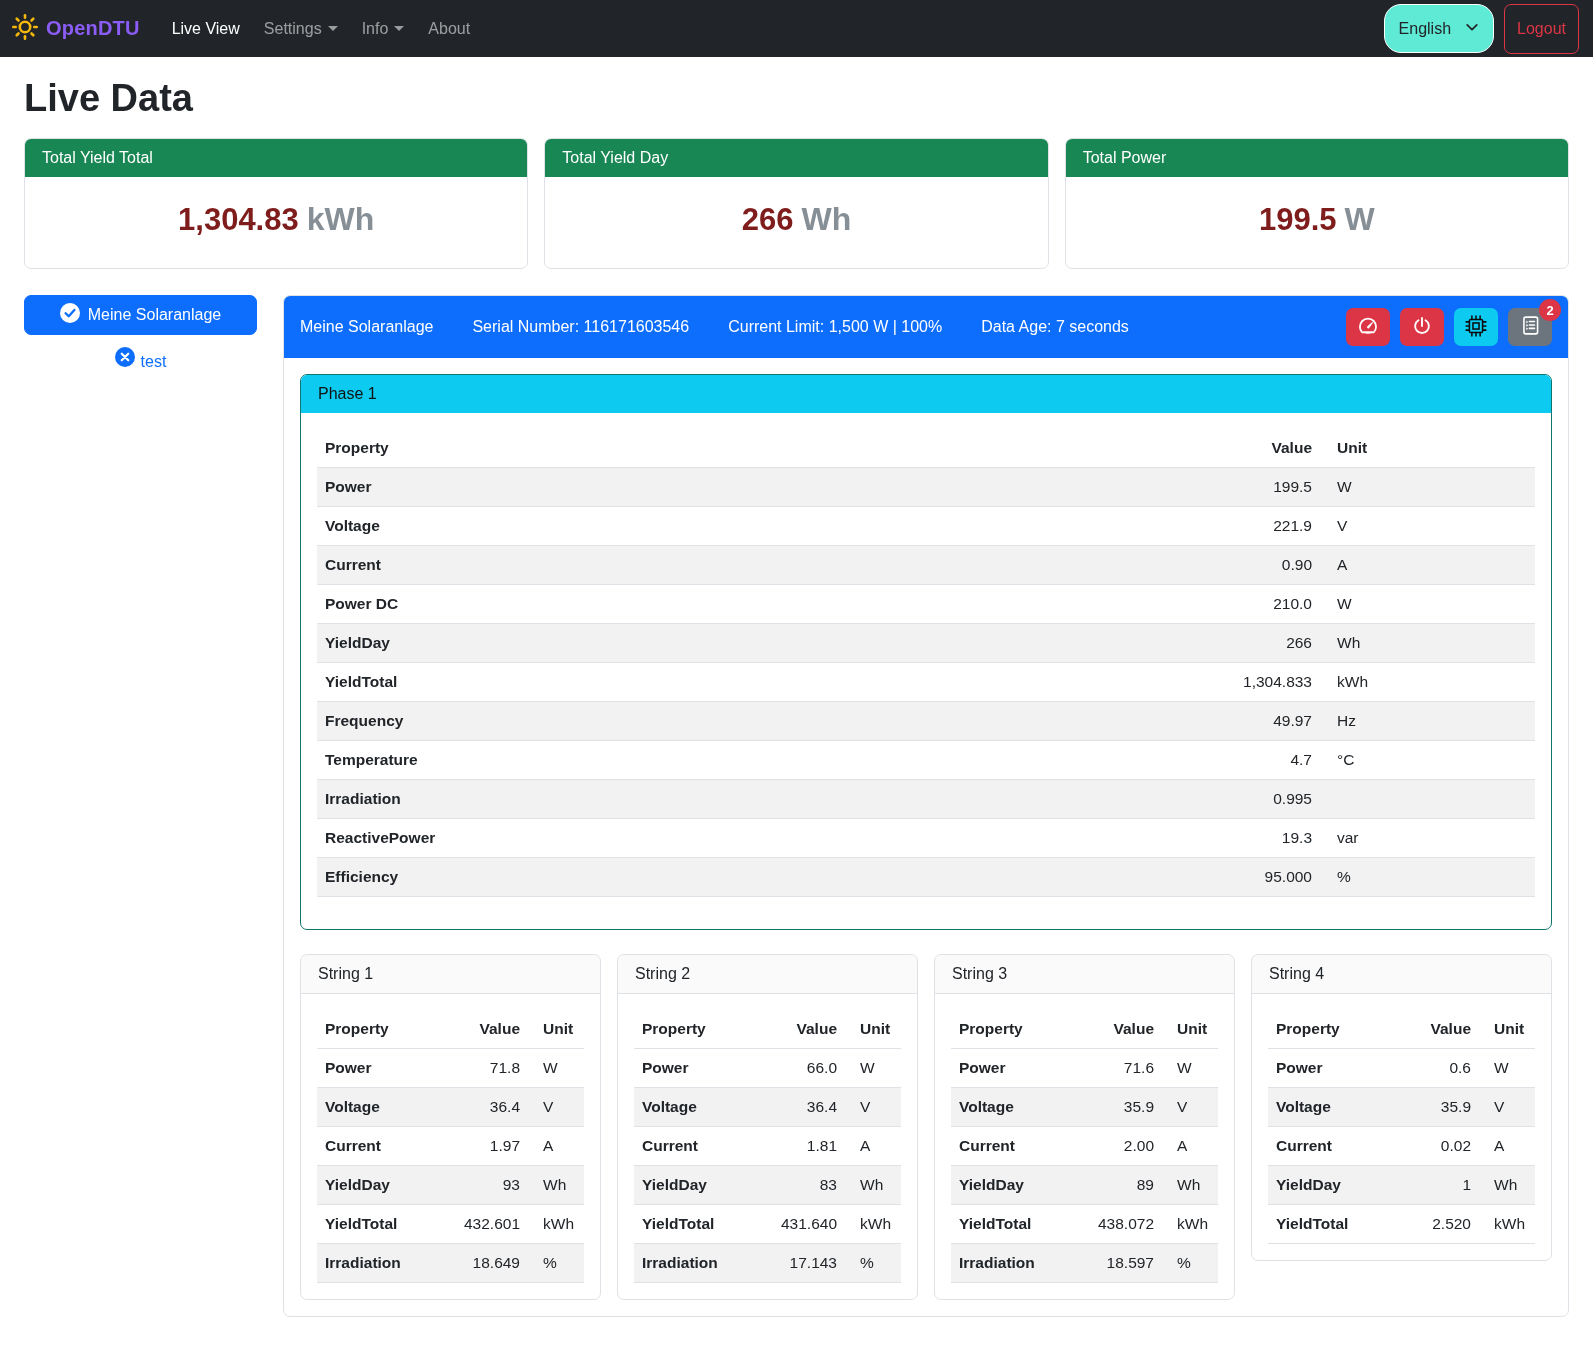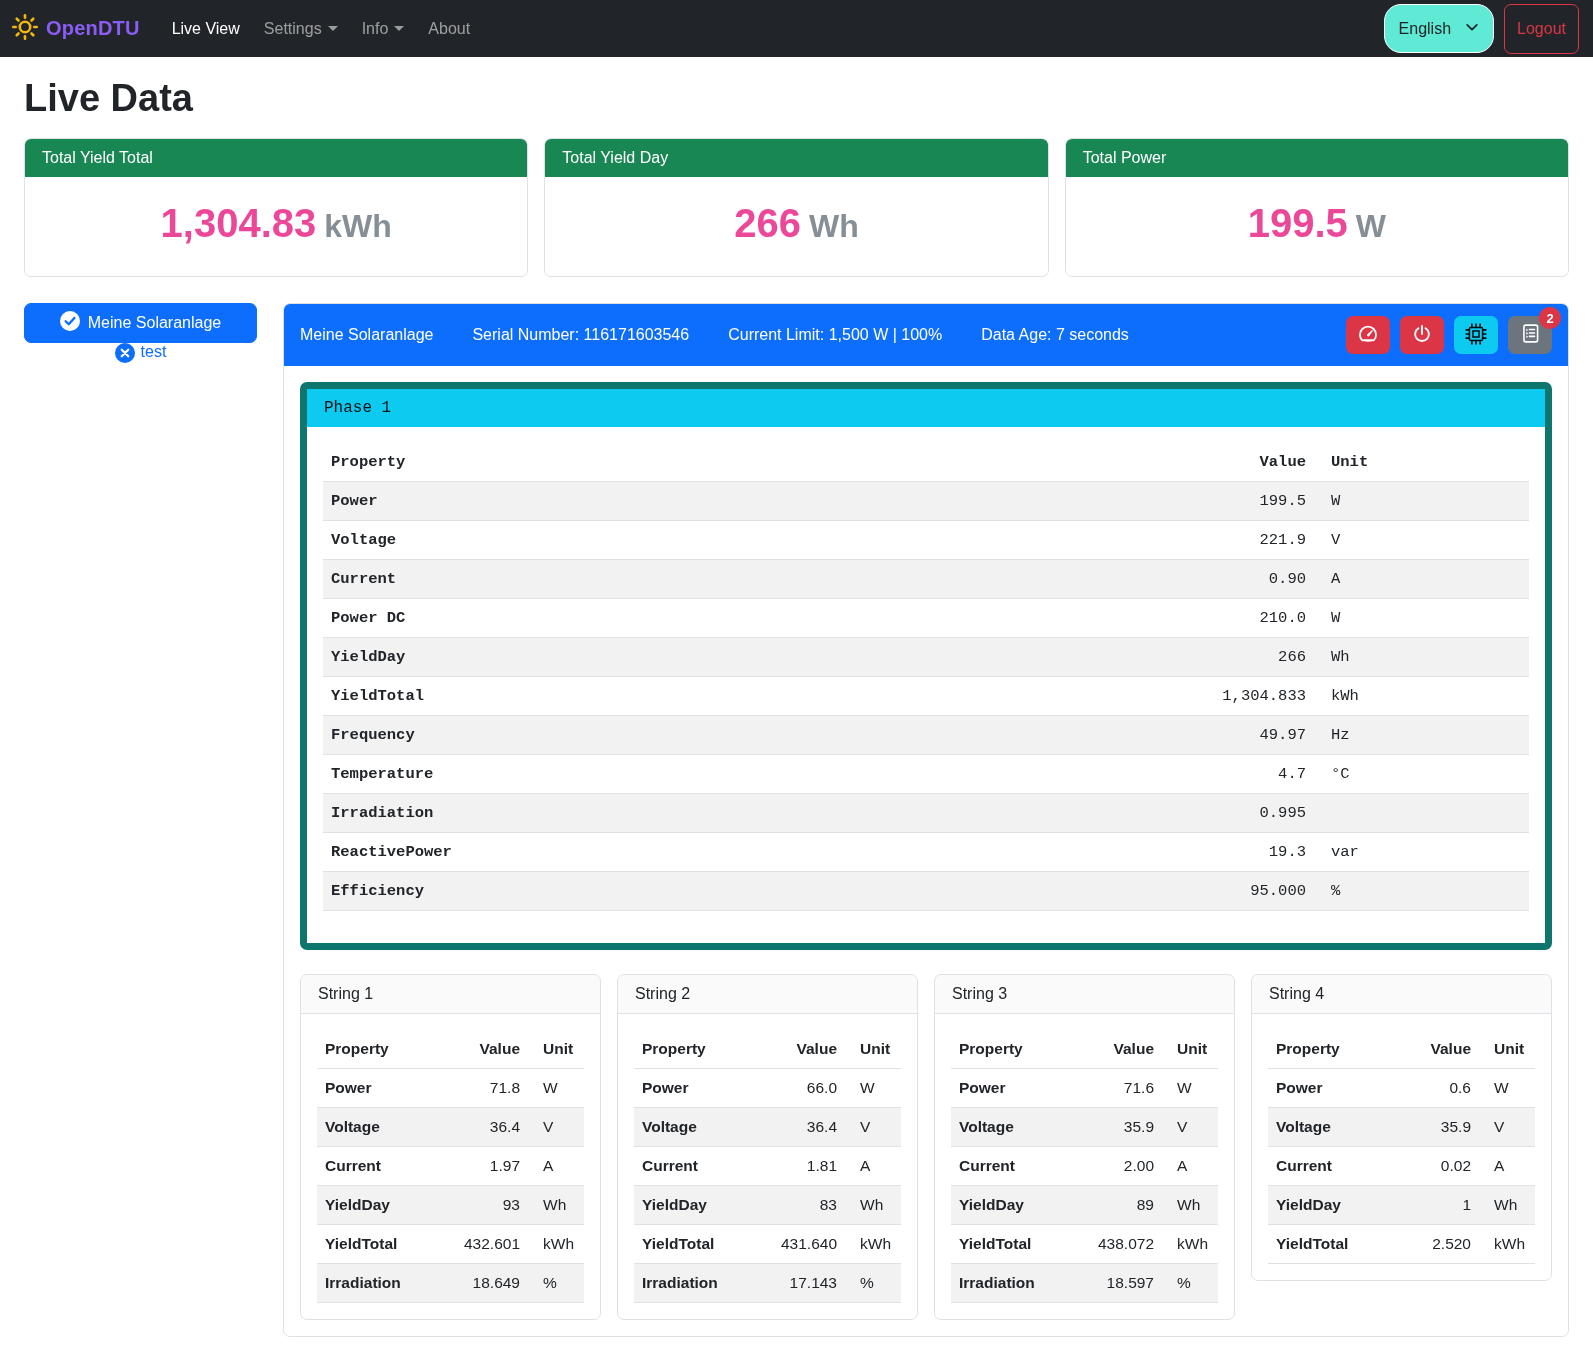--- a/index.html
+++ b/index.html
@@ -19,44 +19,44 @@
   .logout-btn { background:transparent; border:1px solid #dc3545; color:#dc3545; border-radius:7px; height:50px; padding:0 12px; font-size:16px; font-family:inherit; cursor:pointer; }
 
   
   .container { padding:12px 24px 10px 24px; }
   h1.page-title { font-size:38px; font-weight:600; margin:8px 0 18px 0; }
 
   .summary-row { display:flex; gap:16px; margin-bottom:26px; }
   .summary-card { flex:1; border:1px solid #dee2e6; border-radius:7px; background:#fff; overflow:hidden; }
   .summary-card .card-head { background:#198754; color:#fff; font-size:16px; padding:10px 17px; }
   .summary-card .card-body { text-align:center; padding:24px 16px 30px 16px; }
-  .summary-value { font-size:40px; font-weight:600; color:#ec4899; }
+  .summary-value { font-size:31px; font-weight:600; color:#7f1d1d; }
   .summary-unit { font-size:32px; font-weight:600; color:#868e96; margin-left:8px; }
 
   .content-row { display:flex; align-items:flex-start; }
   .sidebar { width:233px; flex:0 0 233px; margin-right:26px; }
   .inverter-select-btn { width:100%; background:#0d6efd; border:1px solid #0d6efd; color:#fff; border-radius:7px; padding:7px 12px; font-size:16px; font-family:inherit; display:flex; align-items:center; justify-content:center; gap:8px; cursor:pointer; }
-  .inverter-alt { display:flex; align-items:flex-start; justify-content:center; gap:6px; cursor:pointer; }
+  .inverter-alt { display:flex; align-items:flex-end; justify-content:center; gap:6px; margin-top:12px; cursor:pointer; }
   .inverter-alt .alt-label { color:#0d6efd; font-size:16px; }
 
   
   .inverter-panel { flex:1; border:1px solid #dee2e6; border-radius:7px; background:#fff; }
   .inverter-header { background:#0d6efd; color:#fff; border-radius:6px 6px 0 0; display:flex; align-items:center; padding:12px 16px; font-size:16px; }
   .inverter-header .meta { margin-right:39px; }
   .inverter-header .meta:last-of-type { margin-right:0; }
   .header-actions { margin-left:auto; display:flex; align-items:center; gap:10px; }
   .icon-btn { width:44px; height:38px; border-radius:7px; border:none; display:flex; align-items:center; justify-content:center; cursor:pointer; position:relative; }
   .icon-btn.red { background:#dc3545; color:#fff; }
   .icon-btn.cyan { background:#0dcaf0; color:#0b0b0b; }
   .icon-btn.gray { background:#6c757d; color:#fff; }
   .badge { position:absolute; top:-9px; right:-9px; background:#dc3545; color:#fff; font-size:13px; font-weight:700; min-width:22px; height:22px; border-radius:11px; display:flex; align-items:center; justify-content:center; padding:0 5px; }
   .panel-body { padding:16px; }
 
   
-  .phase-card { border:7px solid #0f766e; border-radius:7px; overflow:hidden; margin-bottom:24px;font-family:Liberation Mono, monospace; }
+  .phase-card { border:1px solid #0f766e; border-radius:7px; overflow:hidden; margin-bottom:24px; }
   .phase-card .card-head { background:#0dcaf0; color:#101214; font-size:16px; padding:10px 17px; }
   .phase-card .card-body { padding:16px; }
 
   table.data-table { width:100%; border-collapse:collapse; font-size:15.5px; margin-bottom:16px; }
   table.data-table th, table.data-table td { text-align:left; padding:10px 8px; border-bottom:1px solid #dee2e6; }
   table.data-table thead th { font-weight:700; }
   table.data-table tbody th { font-weight:700; }
   .col-value { text-align:right !important; }
   table.phase-table .col-value { width:130px; }
   table.phase-table .col-unit { width:215px; padding-left:17px; }

